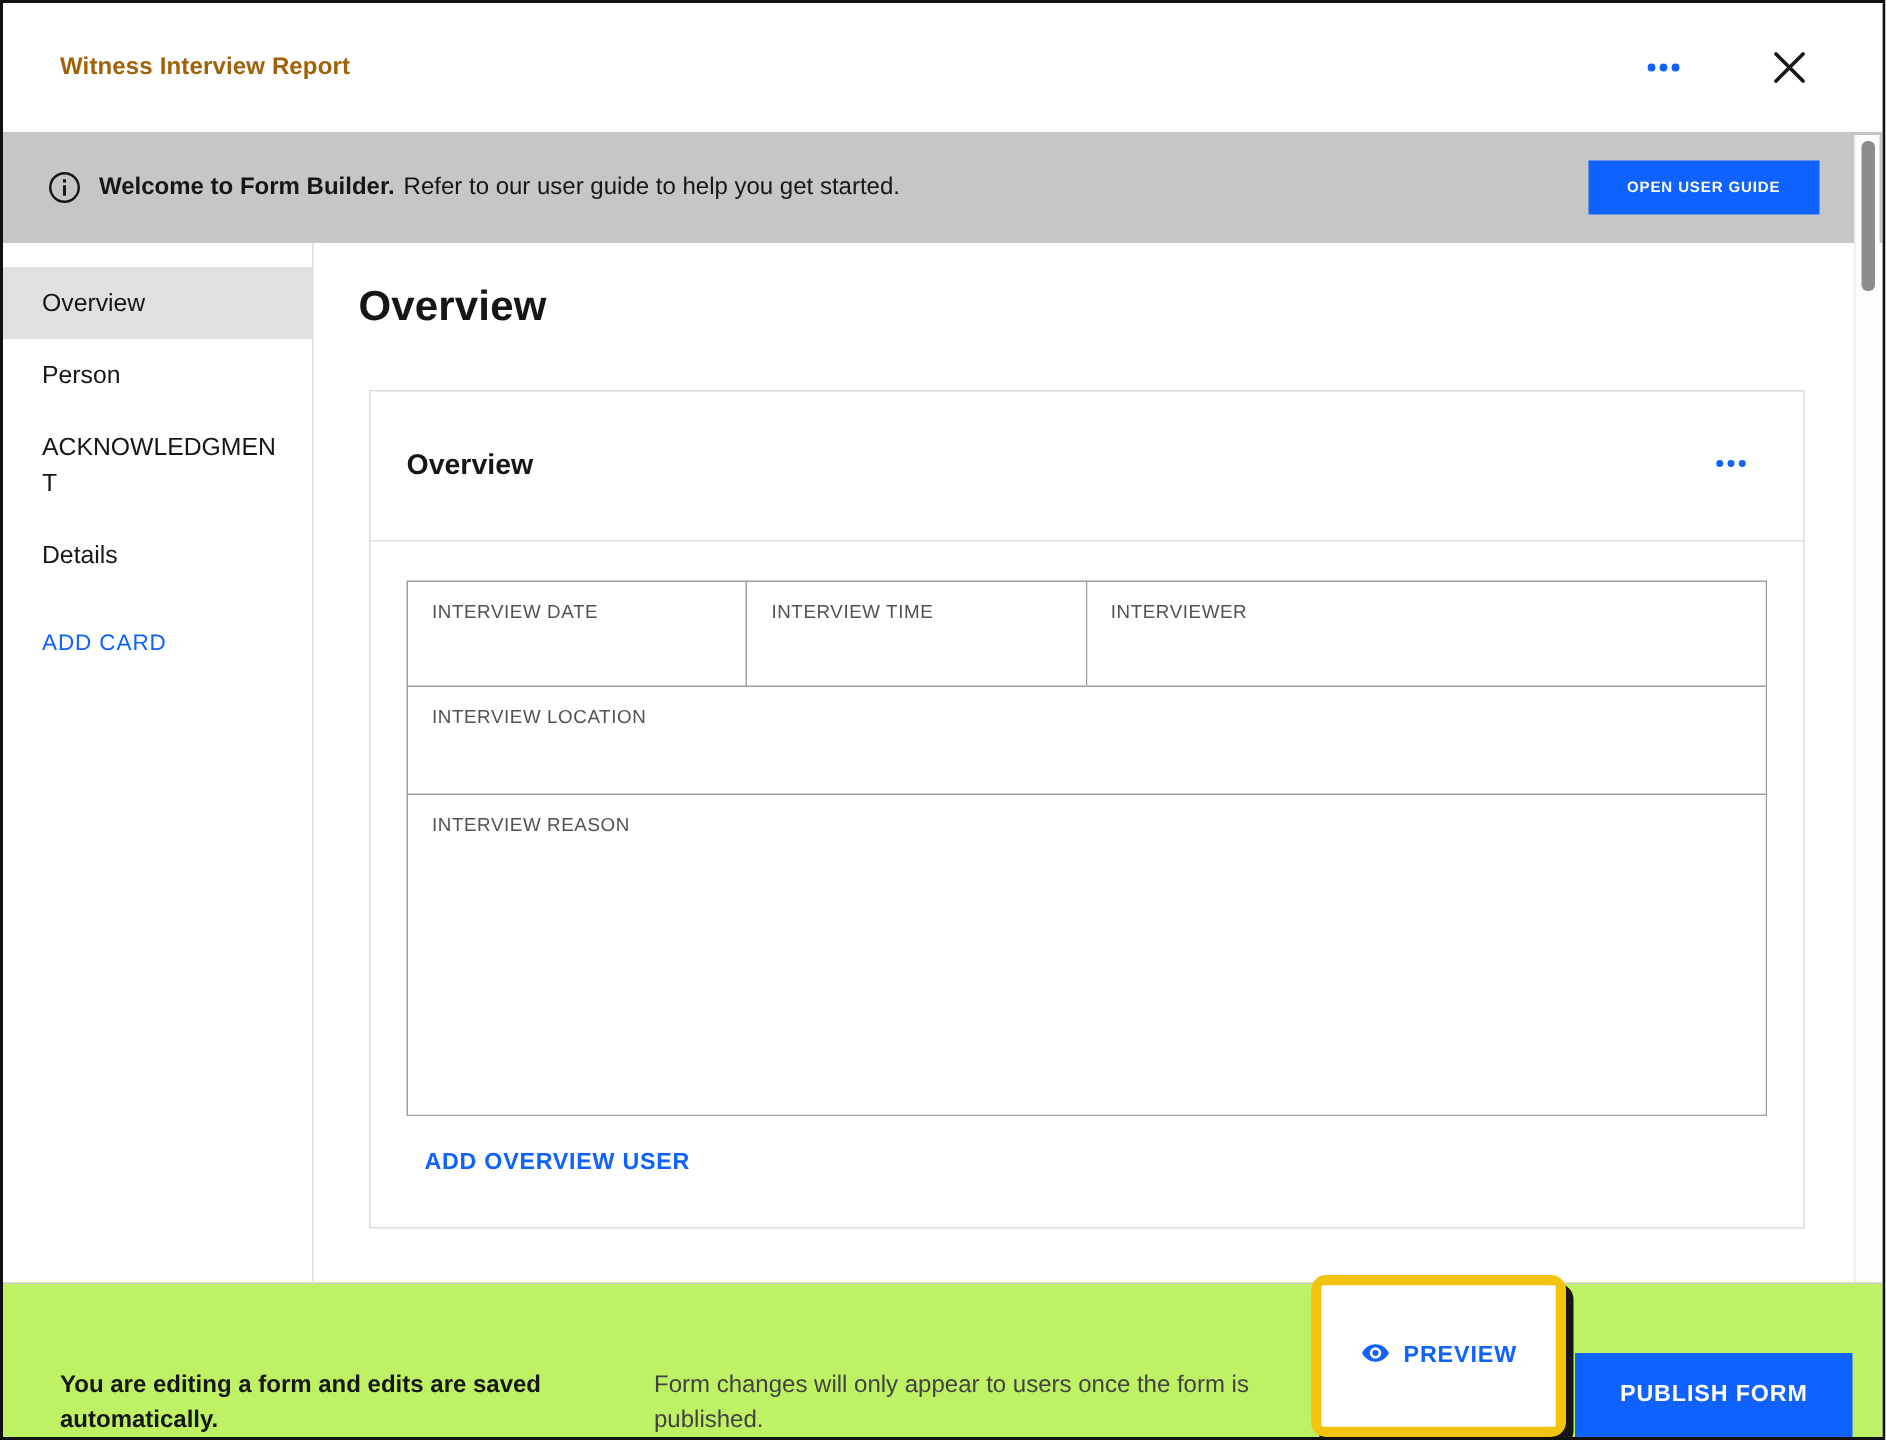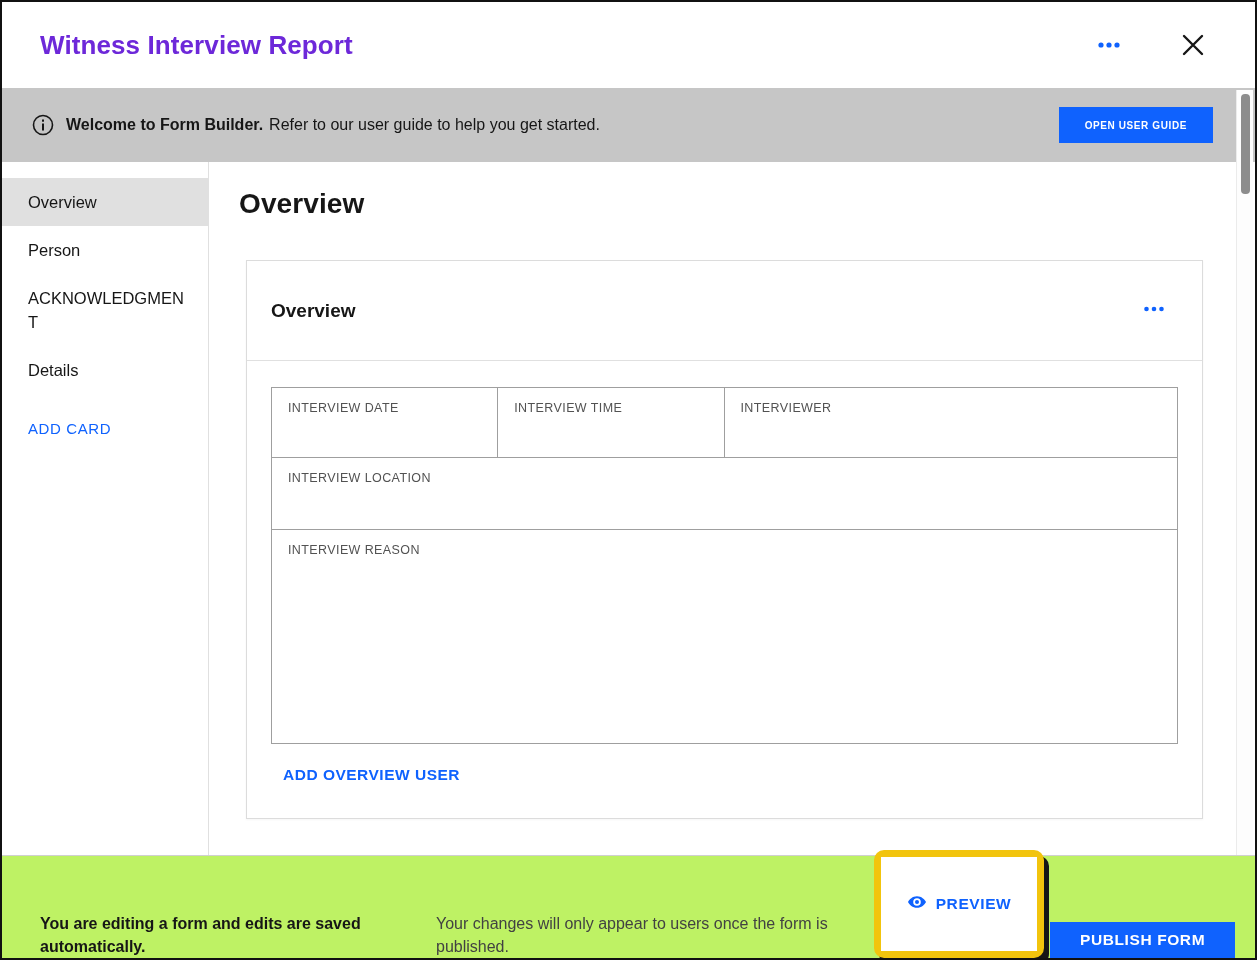--- a/index.html
+++ b/index.html
@@ -23,23 +23,23 @@
   
   .app-header {
     height: 86px;
     flex: 0 0 86px;
     display: flex;
     align-items: center;
     padding: 0 40px 0 38px;
     background: #ffffff;
   }
   .app-title {
-    font-size: 26px;
-    font-weight: 700;
-    color: #6d28d9;
+    font-size: 16px;
+    font-weight: 700;
+    color: #a16207;
     letter-spacing: 0.1px;
   }
   .header-spacer { flex: 1; }
   .icon-btn {
     display: flex;
     align-items: center;
     justify-content: center;
     width: 44px;
     height: 44px;
     cursor: pointer;
@@ -255,21 +255,21 @@
     border: none;
     color: #0f62fe;
     font-family: "Liberation Sans", sans-serif;
     font-size: 15.5px;
     font-weight: 700;
     letter-spacing: 0.6px;
     cursor: pointer;
   }
   .btn-publish {
     margin-left: 2px;
-    height: 36px;
+    height: 56px;
     padding: 0 30px;
     font-size: 15.5px;
   }
 </style>
 </head>
 <body>
 
 <div class="frame">
 
   <div class="app-header">
@@ -350,21 +350,21 @@
       </div>
     </div>
   </div>
 
   <div class="scrollbar">
     <div class="scroll-thumb"></div>
   </div>
 
   <div class="app-footer">
     <div class="footer-autosave">You are editing a form and edits are saved automatically.</div>
-    <div class="footer-publish-note">Your changes will only appear to users once the form is published.</div>
+    <div class="footer-publish-note">Form changes will only appear to users once the form is published.</div>
     <div class="footer-spacer"></div>
 
     <div class="preview-highlight">
       <button class="btn-preview">
         <span>
           <svg width="20" height="20" viewBox="0 0 20 20">
             <path d="M10 4.2C5.6 4.2 2.3 7.3 1 10c1.3 2.7 4.6 5.8 9 5.8s7.7-3.1 9-5.8c-1.3-2.7-4.6-5.8-9-5.8zm0 9.6A3.8 3.8 0 1 1 10 6.2a3.8 3.8 0 0 1 0 7.6z" fill="#0f62fe"></path>
             <circle cx="10" cy="10" r="2" fill="#0f62fe"></circle>
           </svg>
         </span>

